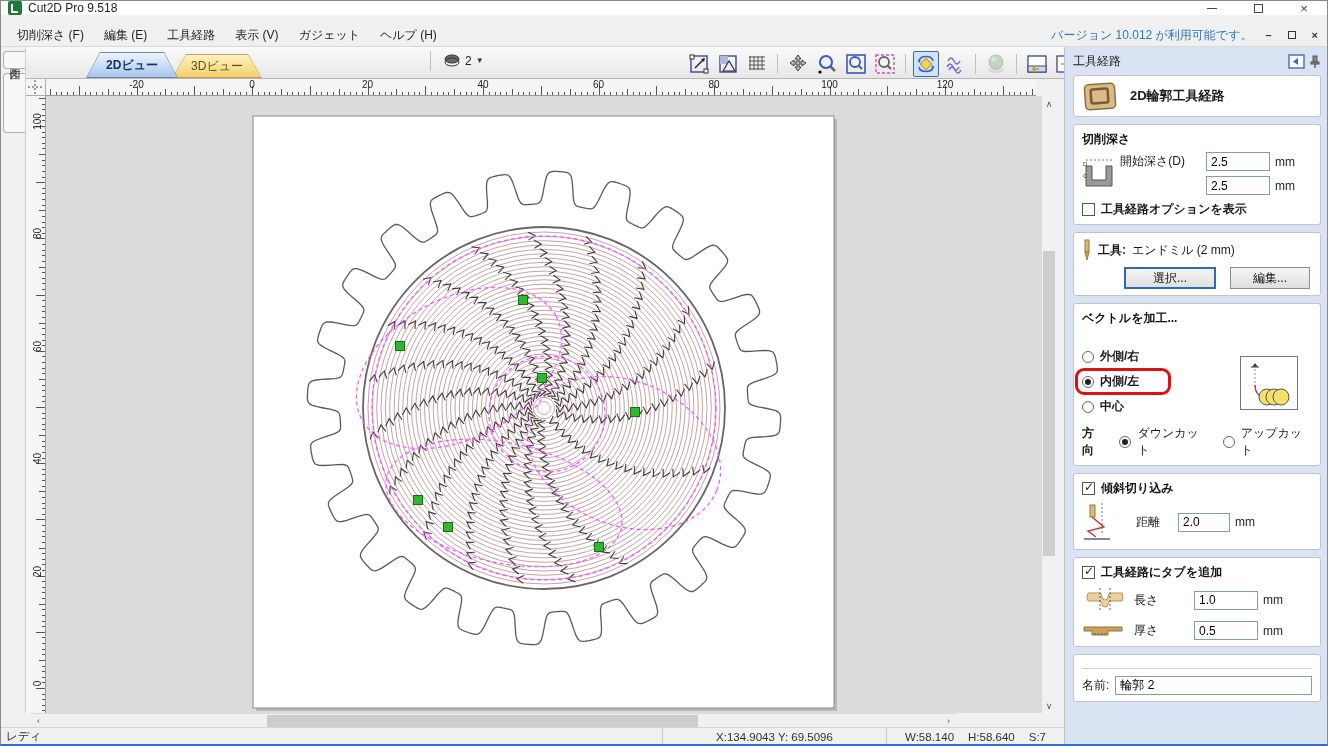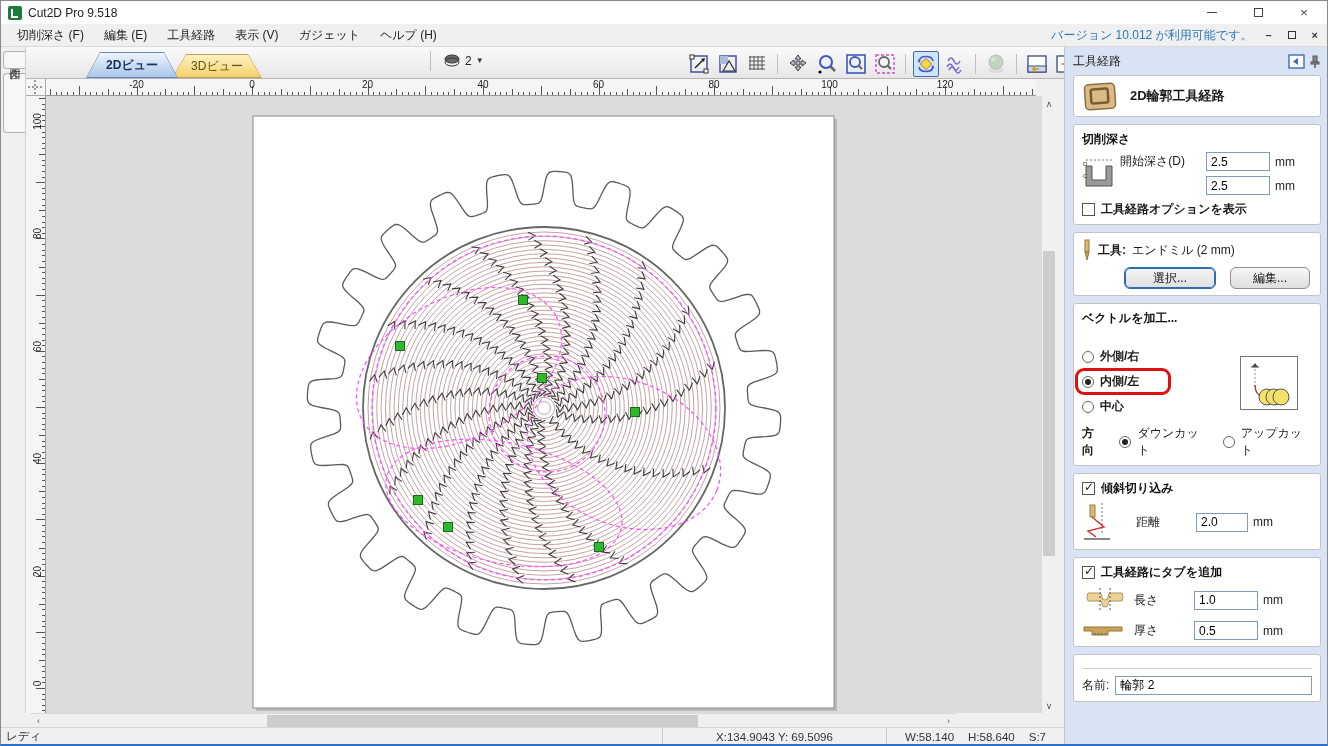--- a/index.html
+++ b/index.html
@@ -1,21 +1,21 @@
 <!DOCTYPE html>
 <html><head>
 <meta charset="utf-8">
 <style>
   * { margin:0; padding:0; box-sizing:border-box; }
   html,body { width:1328px; height:746px; overflow:hidden; }
   body { font-family:"Liberation Sans","DejaVu Sans",sans-serif; font-size:12px; color:#1a1a1a; background:#fff; }
   #app { position:relative; width:1328px; height:746px; border:1px solid #8a8a8a; border-bottom:2px solid #2f6fc4; background:#f0f0f0; overflow:hidden; }
 
   
-  .titlebar { position:absolute; left:0; top:0; width:100%; height:23px; background:#ffffff; display:flex; align-items:center; }
+  .titlebar { position:absolute; left:0; top:0; width:100%; height:14px; background:#ffffff; display:flex; align-items:center; }
   .app-icon { width:14px; height:14px; margin:0 6px 0 7px; background:#1e7a3c; border-radius:2px; position:relative; }
   .app-icon::after { content:""; position:absolute; left:3px; top:3px; width:5px; height:7px; border-left:2px solid #fff; border-bottom:2px solid #fff; }
   .title-text { font-size:12px; color:#222; }
   .win-controls { margin-left:auto; display:flex; height:100%; }
   .win-btn { width:46px; height:100%; display:flex; align-items:center; justify-content:center; color:#444; font-size:13px; }
   .restore-glyph { width:9px; height:9px; border:1px solid #444; position:relative; }
   .min-glyph { width:10px; height:1px; background:#444; }
 
   
   .menubar { position:absolute; left:0; top:23px; width:100%; height:23px; background:#f0f0f0; border-bottom:1px solid #d9d9d9; display:flex; align-items:center; padding-left:6px; }
@@ -86,21 +86,21 @@
   .type-card { display:flex; align-items:center; gap:10px; padding:4px 8px; }
   .type-label { font-weight:bold; font-size:13px; }
   .num-input { width:64px; height:19px; border:1px solid #7f9db9; font-size:12px; padding:1px 4px; font-family:"Liberation Sans",sans-serif; }
   .unit { font-size:12px; color:#222; margin-left:5px; }
   .check-row { display:flex; align-items:center; gap:6px; margin-top:6px; }
   .checkbox { width:13px; height:13px; border:1px solid #555; background:#fff; position:relative; flex:none; }
   .checkbox.checked::after { content:"✓"; position:absolute; left:1px; top:-3px; font-size:12px; color:#222; font-weight:bold; }
   .radio { width:12px; height:12px; border:1px solid #666; border-radius:50%; background:#fff; position:relative; flex:none; }
   .radio.sel::after { content:""; position:absolute; left:2px; top:2px; width:6px; height:6px; border-radius:50%; background:#222; }
   .radio-row { display:flex; align-items:center; gap:6px; margin:4px 0; }
-  .btn { height:22px; background:linear-gradient(#f6f6f6,#dedede); border:1px solid #8e8e8e; border-radius:6px; font-size:12px; padding:0 12px; color:#111; display:inline-flex; align-items:center; justify-content:center; }
+  .btn { height:22px; background:linear-gradient(#f6f6f6,#dedede); border:1px solid #8e8e8e; border-radius:0; font-size:12px; padding:0 12px; color:#111; display:inline-flex; align-items:center; justify-content:center; }
   .btn.focused { border:1px solid #2a6db5; box-shadow:0 0 0 1px #2a6db5 inset; }
   .depth-grid { display:grid; grid-template-columns:38px 86px auto; align-items:center; row-gap:5px; margin-top:4px; }
   .tool-row { display:flex; align-items:center; gap:6px; }
   .tool-btn-row { display:flex; justify-content:flex-end; gap:14px; margin-top:6px; padding-right:2px; }
   .vec-body { display:flex; margin-top:17px; }
   .vec-left { width:130px; }
   .inside-wrap { position:relative; display:inline-flex; }
   .red-annot { position:absolute; left:-7px; top:-5px; width:96px; height:27px; border:3px solid #e01010; border-radius:9px; pointer-events:none; }
   .preview-box { width:58px; height:54px; border:1px solid #777; background:#fff; margin:12px 14px 0 auto; }
   .dir-row { display:flex; align-items:center; gap:14px; margin-top:6px; }
@@ -1099,21 +1099,21 @@
         <span class="card-title">傾斜切り込み</span>
       </div>
       <div class="ramp-body">
         <svg width="30" height="42" viewBox="0 0 30 42">
           <line x1="20" y1="2" x2="20" y2="34" stroke="#777" stroke-dasharray="2 2"></line>
           <rect x="8" y="4" width="5" height="12" fill="#d8b878" stroke="#9a7a3a"></rect>
           <path d="M10 16 L22 26 L6 30 L14 36" fill="none" stroke="#cc3333" stroke-width="1.4"></path>
           <line x1="2" y1="38" x2="28" y2="38" stroke="#888" stroke-width="2"></line>
         </svg>
         <span style="margin-left:14px">距離</span>
-        <span style="margin-left:26px"><input class="num-input" style="width: 52px;" value="2.0"><span class="unit">mm</span></span>
+        <span style="margin-left:8px"><input class="num-input" style="width: 52px;" value="2.0"><span class="unit">mm</span></span>
       </div>
     </div>
 
     <div class="card">
       <div class="check-row" style="margin-top:0">
         <div class="checkbox checked"></div>
         <span class="card-title">工具経路にタブを追加</span>
       </div>
       <div class="tabs-grid">
         <svg width="46" height="26" viewBox="0 0 46 26">

